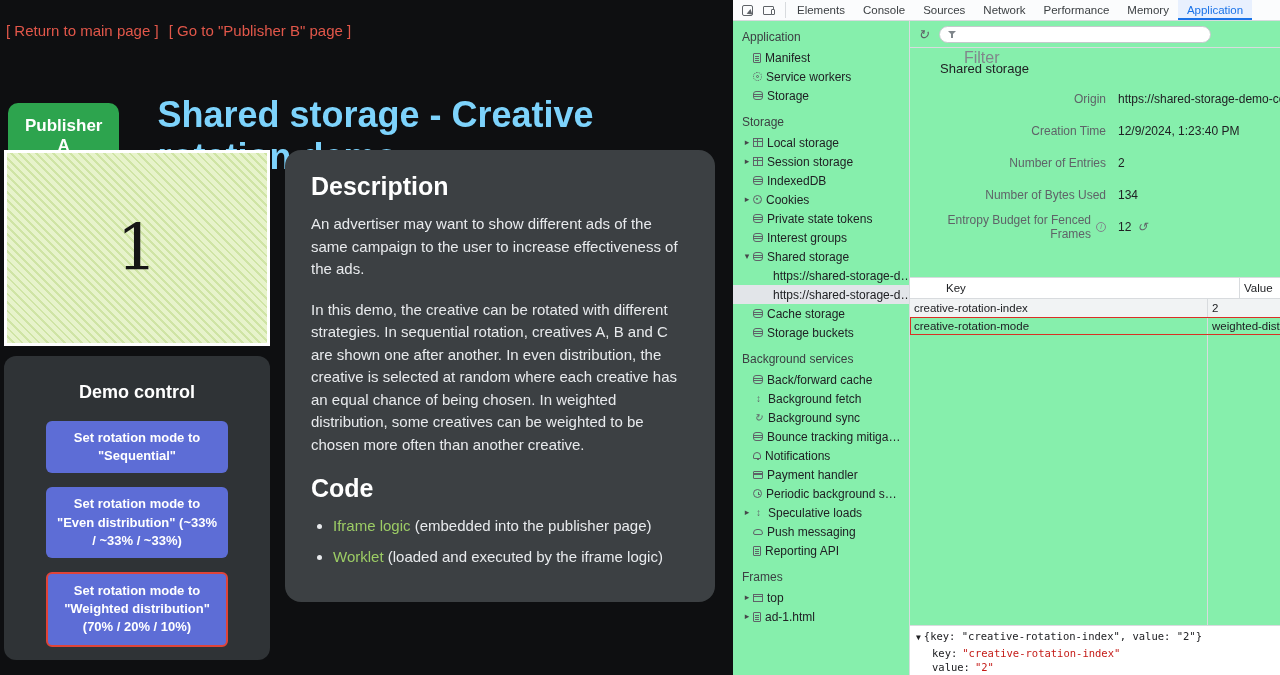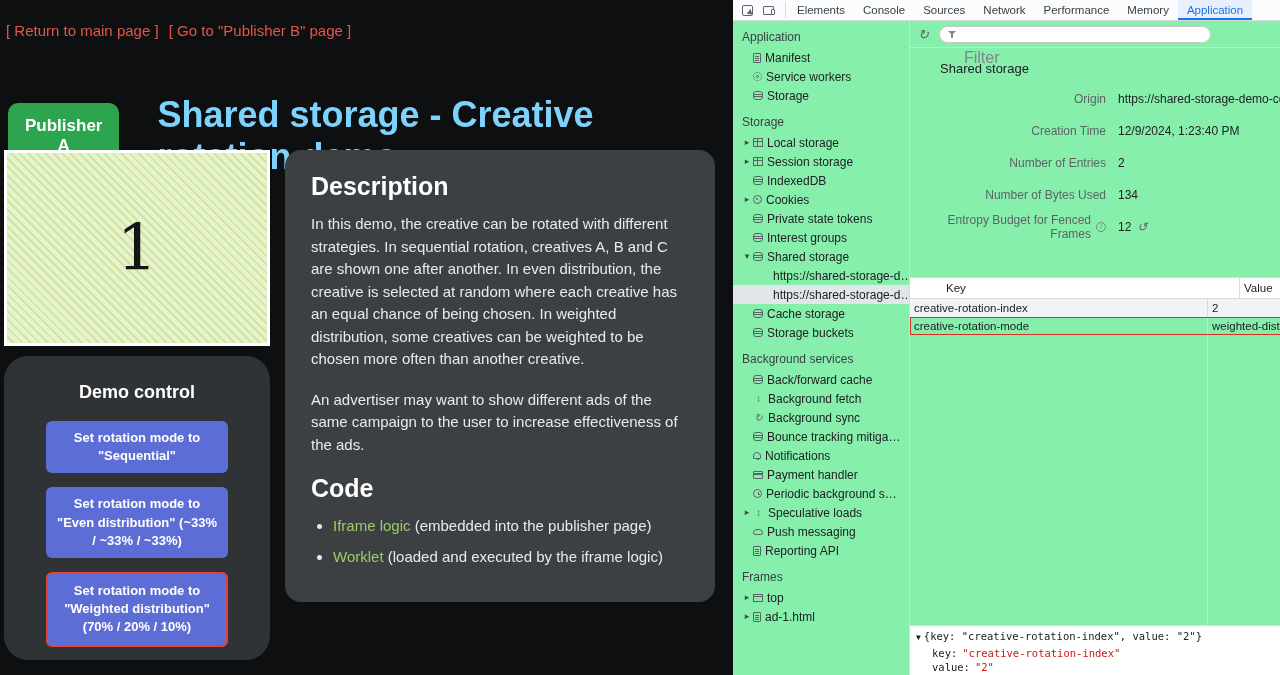--- a/index.html
+++ b/index.html
@@ -9,21 +9,21 @@
   .page{position:absolute;left:0;top:0;width:733px;height:675px;background:#0e0f11;color:#fff;}
   .top-links{position:absolute;left:6px;top:22px;font-size:15px;}
   .top-links a{color:#e2574a;text-decoration:none;margin-right:6px;}
   .header-row{position:absolute;left:8px;top:78px;display:flex;align-items:center;gap:22px;}
   .publisher-btn{background:#2da44e;color:#fff;border:none;border-radius:10px;padding:13px 17px;font-weight:700;font-size:17px;font-family:inherit;}
   .page-title{font-size:36px;font-weight:700;color:#7dd3fc;margin:16px;}
   .creative{position:absolute;left:4px;top:150px;width:266px;height:196px;box-sizing:border-box;border:3px solid #fff;
     background:repeating-linear-gradient(45deg,#e7f3cb 0 4px,#cfe4a5 4px 6px);
     display:flex;align-items:center;justify-content:center;}
   .creative-num{font-family:"DejaVu Serif",serif;font-size:64px;color:#151515;}
-  .demo-panel{position:absolute;left:4px;top:356px;width:266px;height:304px;box-sizing:border-box;background:#2f3336;border-radius:24px;
+  .demo-panel{position:absolute;left:4px;top:356px;width:266px;height:304px;box-sizing:border-box;background:#2f3336;border-radius:12px;
     display:flex;flex-direction:column;align-items:center;padding-top:26px;}
   .demo-title{font-size:18px;font-weight:700;margin-bottom:18px;}
   .demo-btn{width:182px;box-sizing:border-box;background:#5d6dd6;color:#fff;border:none;border-radius:6px;
     font-family:inherit;font-weight:700;font-size:13px;line-height:1.4;text-align:center;padding:8px 8px;margin-bottom:14px;}
   .demo-btn.hl{border:2px solid #e04438;}
   .desc-panel{position:absolute;left:285px;top:150px;width:430px;min-height:452px;box-sizing:border-box;background:#3c4043;border-radius:16px;
     padding:22px 26px;color:#e8eaed;}
   .desc-panel h2{font-size:25px;font-weight:700;color:#fff;margin:0 0 12px 0;}
   .desc-panel p{font-size:15px;line-height:1.5;margin:0 0 18px 0;}
   .desc-panel ul{margin:6px 0 0 0;padding-left:22px;}
@@ -151,22 +151,22 @@
 
     <div class="demo-panel">
       <div class="demo-title">Demo control</div>
       <button class="demo-btn">Set rotation mode to "Sequential"</button>
       <button class="demo-btn">Set rotation mode to "Even distribution" (~33% / ~33% / ~33%)</button>
       <button class="demo-btn hl">Set rotation mode to "Weighted distribution" (70% / 20% / 10%)</button>
     </div>
 
     <div class="desc-panel">
       <h2>Description</h2>
+      <p>An advertiser may want to show different ads of the same campaign to the user to increase effectiveness of the ads.</p>
       <p>In this demo, the creative can be rotated with different strategies. In sequential rotation, creatives A, B and C are shown one after another. In even distribution, the creative is selected at random where each creative has an equal chance of being chosen. In weighted distribution, some creatives can be weighted to be chosen more often than another creative.</p>
-      <p>An advertiser may want to show different ads of the same campaign to the user to increase effectiveness of the ads.</p>
       <h2>Code</h2>
       <ul>
         <li><a href="#">Iframe logic</a><span> (embedded into the publisher page)</span></li>
         <li><a href="#">Worklet</a><span> (loaded and executed by the iframe logic)</span></li>
       </ul>
     </div>
   </div>
 
   <div class="devtools">
 

